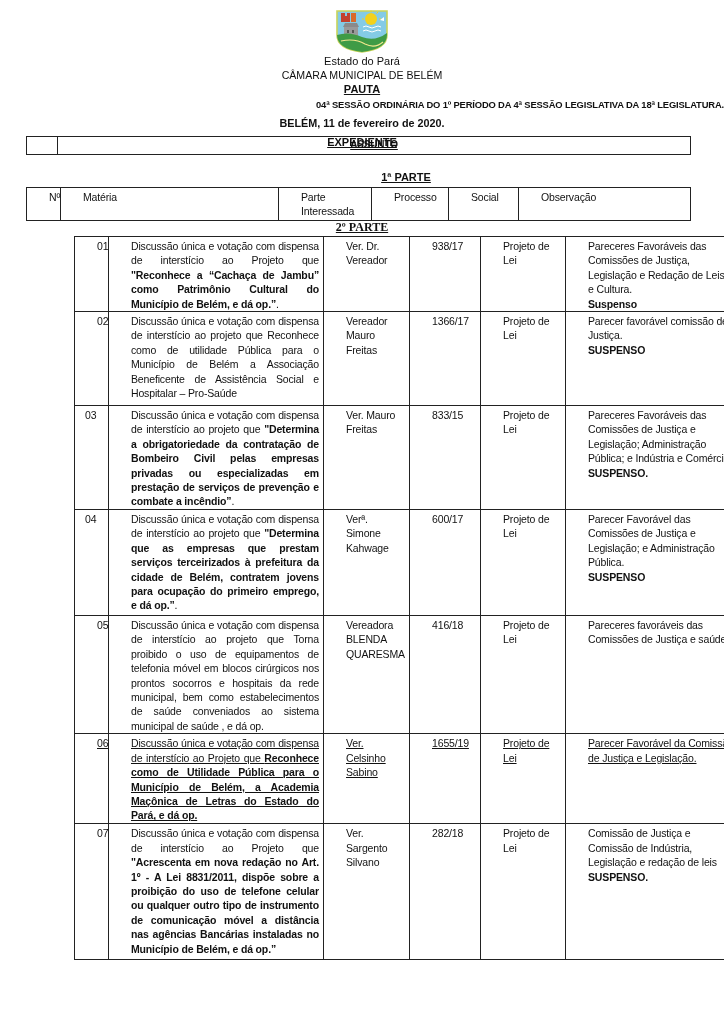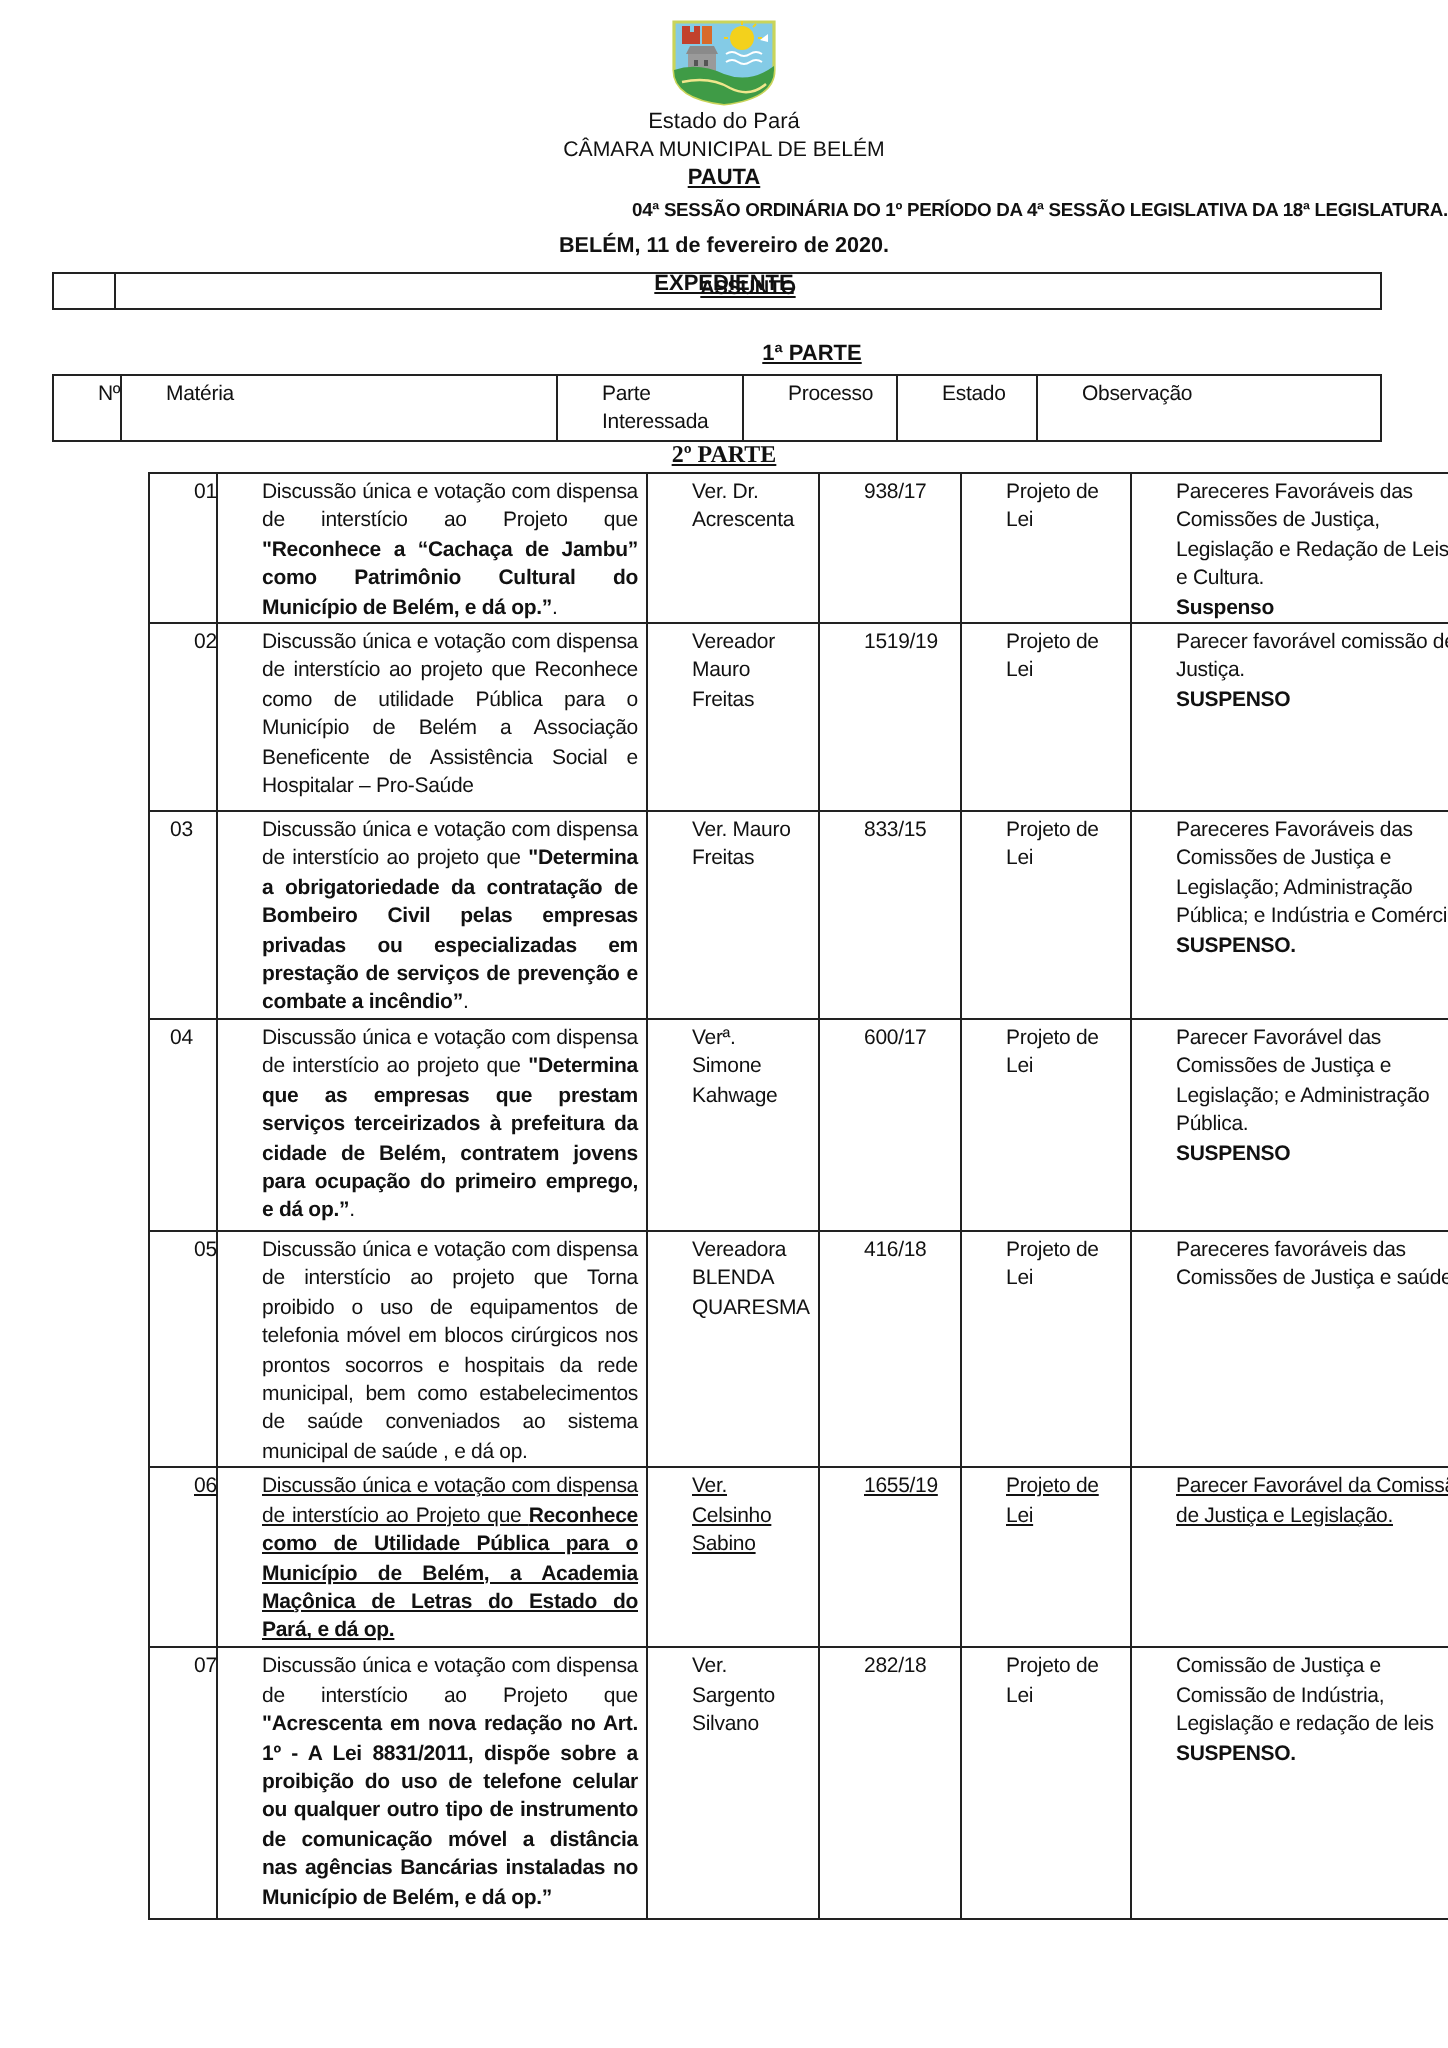--- a/index.html
+++ b/index.html
@@ -107,21 +107,21 @@
       <col style="width:172px">
   </colgroup>
   <tbody>
       <tr>
     <td class="num">Nº</td>
     <td>Matéria</td>
     <td>
           <span class="narrow">Parte Interessada</span>
         </td>
     <td>Processo</td>
-    <td>Estado</td>
+    <td>Social</td>
     <td>Observação</td>
   </tr>
 </tbody>
   </table>
 
 <div class="line parte2-title">2º PARTE</div>
 
 <table class="tbl main-tbl">
   <colgroup>
     <col style="width:34px">
@@ -129,31 +129,31 @@
       <col style="width:86px">
     <col style="width:71px">
       <col style="width:85px">
       <col style="width:173px">
   </colgroup>
 
   <tbody>
       <tr class="r1">
     <td class="num">01</td>
     <td class="materia"><span>Discussão única e votação com dispensa de interstício ao Projeto que </span><b>"Reconhece a “Cachaça de Jambu” como Patrimônio Cultural do Município de Belém, e dá op.”</b><span>.</span></td>
-    <td>Ver. Dr. Acrescenta</td>
+    <td>Ver. Dr. Vereador</td>
     <td>938/17</td>
     <td>Projeto de Lei</td>
     <td class="obs"><span>Pareceres Favoráveis das Comissões de Justiça, Legislação e Redação de Leis; e Cultura.</span><span class="status">Suspenso</span></td>
   </tr>
 
   <tr class="r2">
     <td class="num">02</td>
     <td class="materia"><span>Discussão única e votação com dispensa de interstício ao projeto que Reconhece como de utilidade Pública para o Município de Belém a Associação Beneficente de Assistência Social e Hospitalar – Pro-Saúde</span><b></b><span></span></td>
     <td>Vereador Mauro Freitas</td>
-    <td>1519/19</td>
+    <td>1366/17</td>
     <td>Projeto de Lei</td>
     <td class="obs"><span>Parecer favorável comissão de Justiça.</span><span class="status">SUSPENSO</span></td>
   </tr>
 
   <tr class="r3">
     <td class="num indent">03</td>
     <td class="materia"><span>Discussão única e votação com dispensa de interstício ao projeto que </span><b>"Determina a obrigatoriedade da contratação de Bombeiro Civil pelas empresas privadas ou especializadas em prestação de serviços de prevenção e combate a incêndio”</b><span>.</span></td>
     <td>Ver. Mauro Freitas</td>
     <td>833/15</td>
     <td>Projeto de Lei</td>

